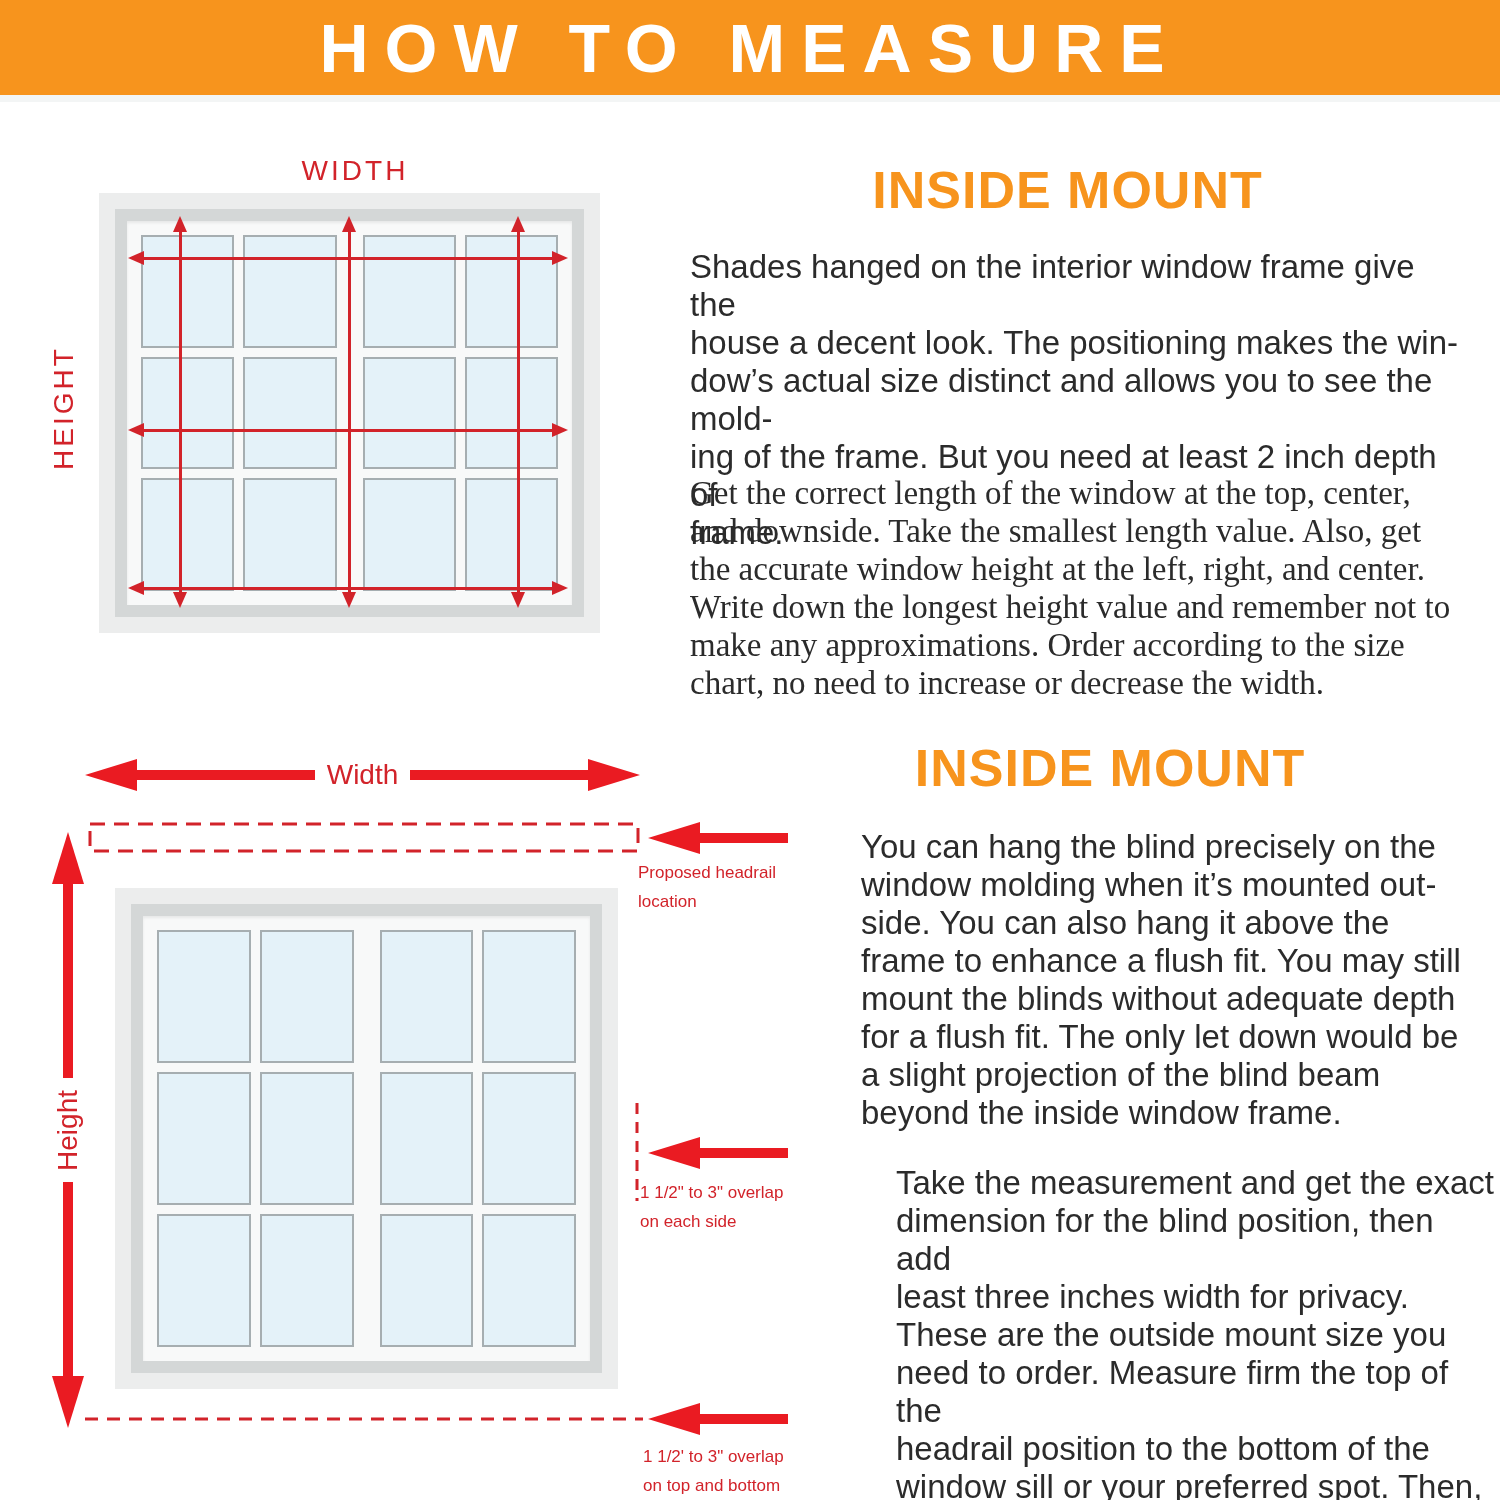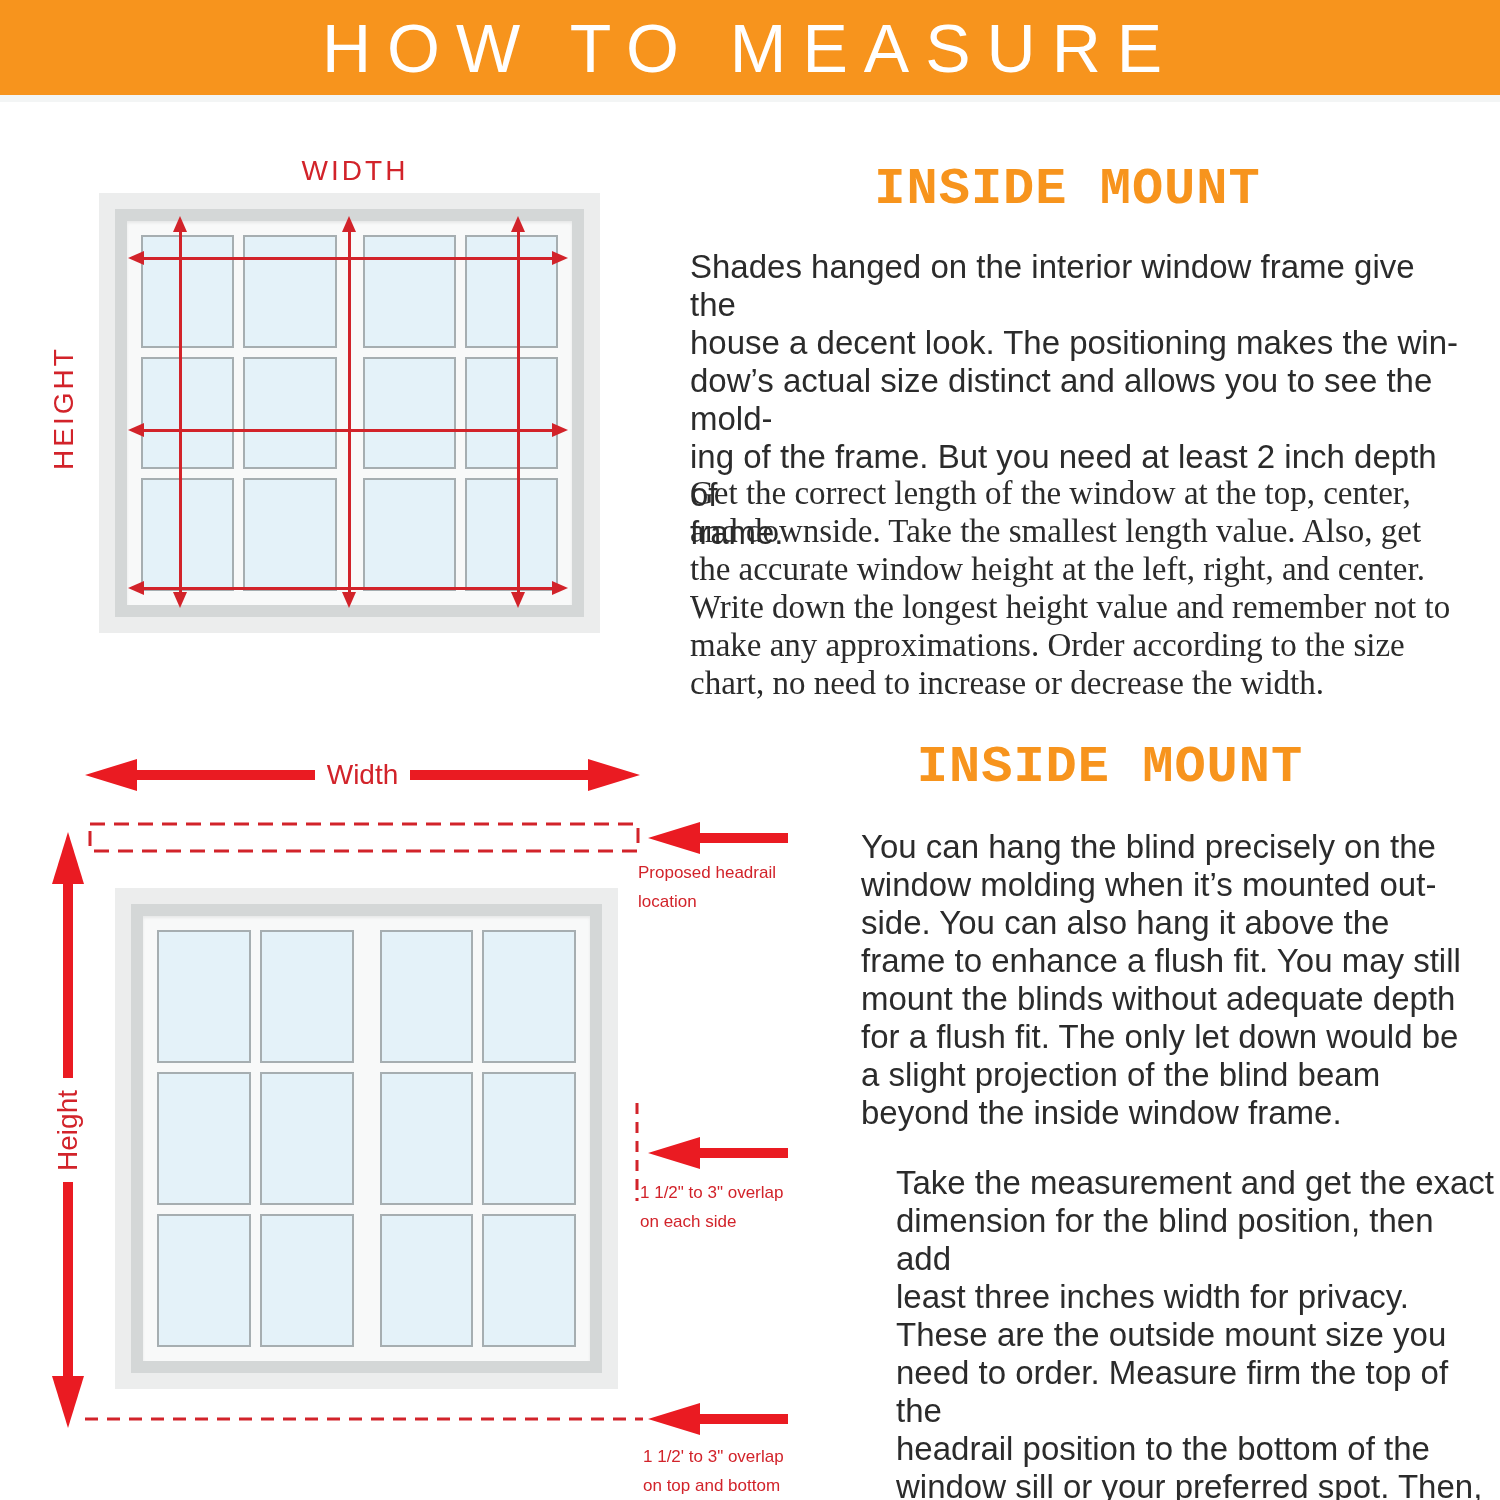--- a/index.html
+++ b/index.html
@@ -17,21 +17,21 @@
   .canvas{
     position:relative;width:1500px;height:1500px;overflow:hidden;
     font-family:"Liberation Sans", sans-serif;background:#fff;
   }
   .banner{
     position:absolute;left:0;top:0;width:1500px;height:95px;
     background:var(--orange);display:flex;align-items:center;justify-content:center;
   }
   .banner-strip{position:absolute;left:0;top:95px;width:1500px;height:7px;background:#f3f5f5;}
   .banner span{
-    color:#fff;font-weight:normal;font-size:68px;letter-spacing:16px;white-space:nowrap;
+    color:#fff;font-weight:bold;font-size:68px;letter-spacing:16px;white-space:nowrap;
   }
   .abs{position:absolute;}
   .pre{white-space:pre-line;}
   
   .win{position:absolute;background:var(--frame-outer);padding:16px;box-sizing:border-box;}
   .win .band{
     height:100%;box-sizing:border-box;border:12px solid var(--frame-band);
     background:var(--sash);display:flex;padding:14px;
     box-shadow:inset 0 2px 3px rgba(0,0,0,.07);
   }
@@ -56,21 +56,21 @@
   .ta-v .bar{flex:1;width:10px;background:var(--red-thick);}
   .ta-v .ht{width:0;height:0;border:solid transparent;border-width:0 16px 52px 16px;border-bottom-color:var(--red-thick);}
   .ta-v .hb{width:0;height:0;border:solid transparent;border-width:52px 16px 0 16px;border-top-color:var(--red-thick);}
   .ta-lbl{color:var(--red-thin);font-size:28px;margin:0 12px;white-space:nowrap;}
   .ta-v .ta-lbl{writing-mode:vertical-rl;transform:rotate(180deg);margin:12px 0;}
   
   .pa{position:absolute;display:flex;align-items:center;}
   .pa .hl{width:0;height:0;border:solid transparent;border-width:16px 52px 16px 0;border-right-color:var(--red-thick);}
   .pa .bar{width:88px;height:10px;background:var(--red-thick);}
   
-  .h-mount{position:absolute;font-weight:bold;font-size:52px;color:var(--orange);text-align:center;letter-spacing:1px;font-family:Liberation Mono, monospace;}
+  .h-mount{position:absolute;font-weight:bold;font-size:52px;color:var(--orange);text-align:center;letter-spacing:1px;}
   .para{position:absolute;color:var(--ink);font-size:33px;line-height:38px;}
   .note{position:absolute;color:var(--red-thin);font-size:17px;line-height:29px;}
   .diag-lbl{position:absolute;color:var(--red-thin);font-size:28px;letter-spacing:3px;text-align:center;}
 </style>
 </head>
 <body>
 
 <div class="canvas">
 
   <header class="banner">

